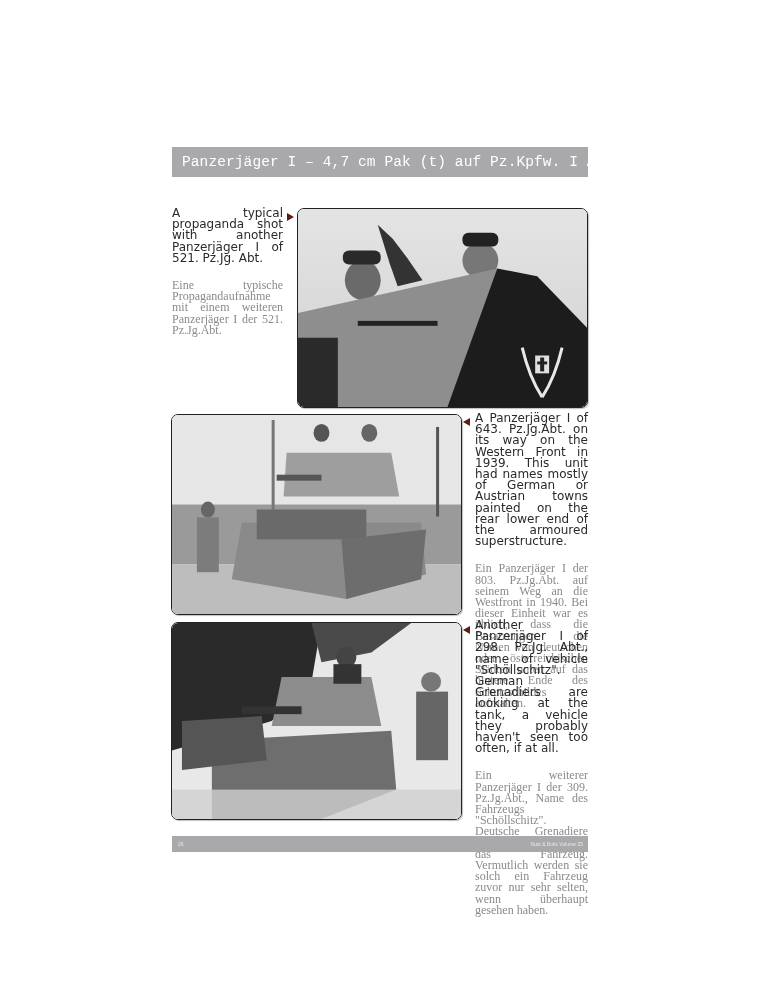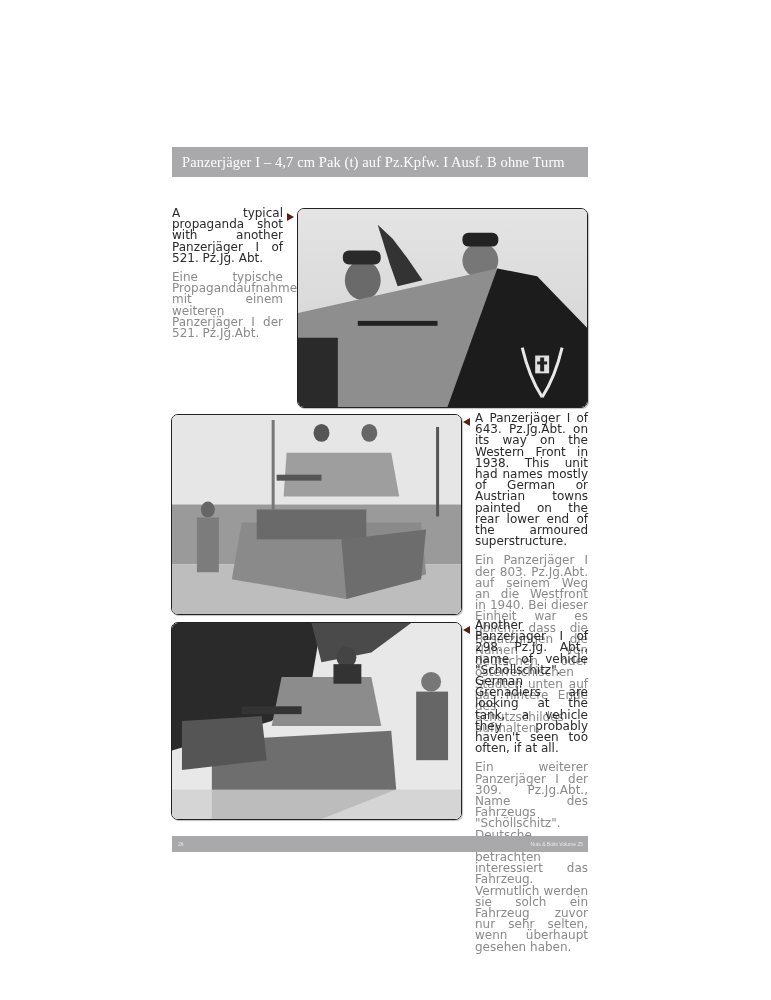--- a/index.html
+++ b/index.html
@@ -4,27 +4,27 @@
 <style>
   html, body { margin: 0; padding: 0; }
   body {
     width: 771px; height: 1000px; background: #ffffff;
     position: relative; overflow: hidden;
     font-family: "DejaVu Sans", sans-serif;
   }
   .title-bar {
     position: absolute; left: 172px; top: 147px; width: 416px; height: 30px;
     background: #a9a9ab; color: #ffffff;
-    font-family: Liberation Serif, serif; font-size: 14.5px;
+    font-family: Liberation Mono, monospace; font-size: 14.5px;
     line-height: 30px; padding-left: 10px; box-sizing: border-box;
     white-space: nowrap; letter-spacing: 0.1px;
   }
   .caption { position: absolute; font-size: 12px; line-height: 11.2px; text-align: justify; }
   .caption .en { color: #2a2a2a; }
-  .caption .de { color: #8a8a8a; margin-top: 8px; }
+  .caption .de { color: #8a8a8a; margin-top: 16px; font-family: Liberation Serif, serif; }
   .arrow { position: absolute; width: 0; height: 0; }
   .arrow.right { border-top: 4px solid transparent; border-bottom: 4px solid transparent; border-left: 7px solid #5a1e14; }
   .arrow.left  { border-top: 4px solid transparent; border-bottom: 4px solid transparent; border-right: 7px solid #5a1e14; }
   .photo {
     position: absolute; border: 1px solid #222; border-radius: 7px; overflow: hidden;
     box-shadow: 1px 1px 1px rgba(0,0,0,0.25);
   }
   .photo svg { display: block; width: 100%; height: 100%; }
   .footer-bar {
     position: absolute; left: 172px; top: 836px; width: 416px; height: 16px;
@@ -87,21 +87,21 @@
     <path d="M70 108 L250 108 L255 160 L175 185 L60 165 Z" fill="#8a8a8a"></path>
     <rect x="85" y="95" width="110" height="30" fill="#6a6a6a"></rect>
     <path d="M170 125 L255 115 L250 165 L175 185 Z" fill="#6d6d6d"></path>
     <ellipse cx="36" cy="95" rx="7" ry="8" fill="#666"></ellipse>
     <rect x="25" y="103" width="22" height="55" fill="#7c7c7c"></rect>
   </svg>
 </div>
 
 <div class="arrow left" style="left:463px; top:418px;"></div>
 <div class="caption" style="left:475px; top:413px; width:113px;">
-  <div class="en">A Panzerjäger I of 643. Pz.Jg.Abt. on its way on the Western Front in 1938. This unit had names mostly of German or Austrian towns painted on the rear lower end of the armoured superstructure.</div>
+  <div class="en">A Panzerjäger I of 643. Pz.Jg.Abt. on its way on the Western Front in 1939. This unit had names mostly of German or Austrian towns painted on the rear lower end of the armoured superstructure.</div>
   <div class="de">Ein Panzerjäger I der 803. Pz.Jg.Abt. auf seinem Weg an die Westfront in 1940. Bei dieser Einheit war es üblich, dass die Besatzungen die Namen von deutschen oder österreichischen Städten unten auf das hintere Ende des Schutzschildes aufmalten.</div>
 </div>
 
 <div class="photo" style="left:171px; top:622px; width:289px; height:196px;">
   <svg viewBox="0 0 290 200" preserveAspectRatio="none">
     <rect width="290" height="200" fill="#e8e8e8"></rect>
     <path d="M0 0 L150 0 L140 60 L100 100 L0 130 Z" fill="#2a2a2a"></path>
     <path d="M140 0 L240 0 L200 30 L150 40 Z" fill="#4a4a4a"></path>
     <path d="M110 55 L200 55 L210 105 L100 105 Z" fill="#8c8c8c"></path>
     <rect x="70" y="85" width="60" height="8" fill="#333"></rect>

